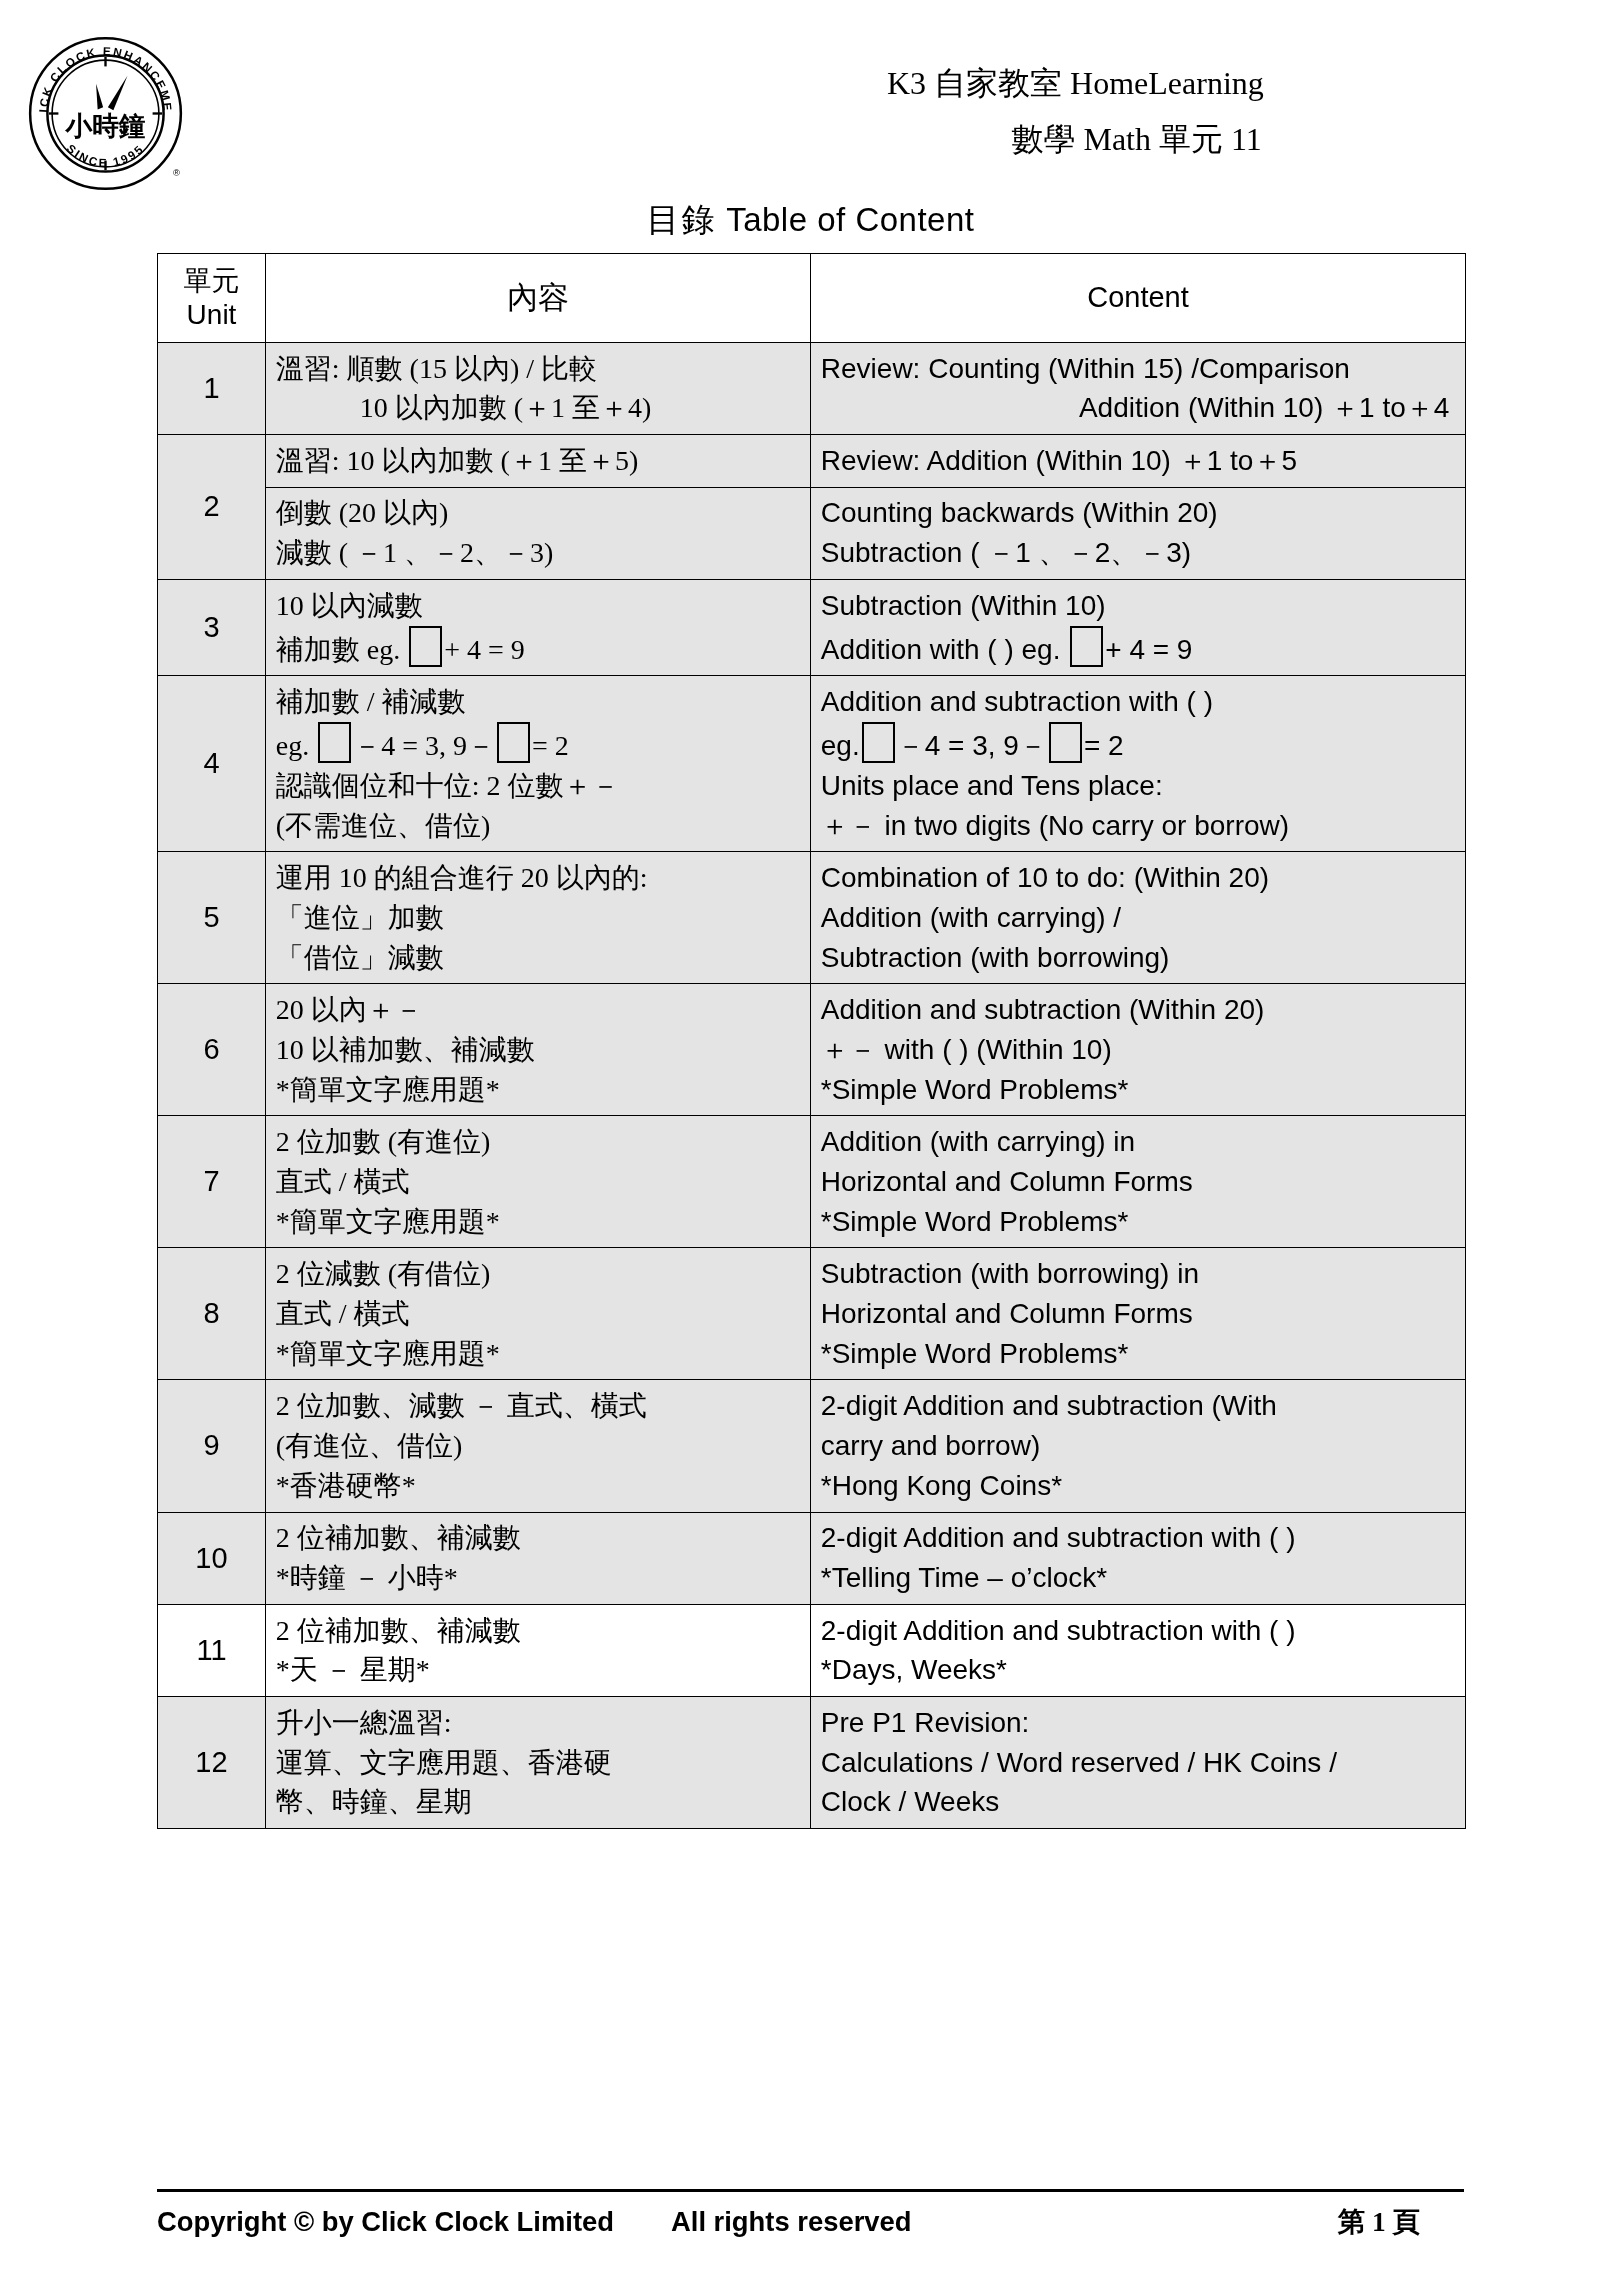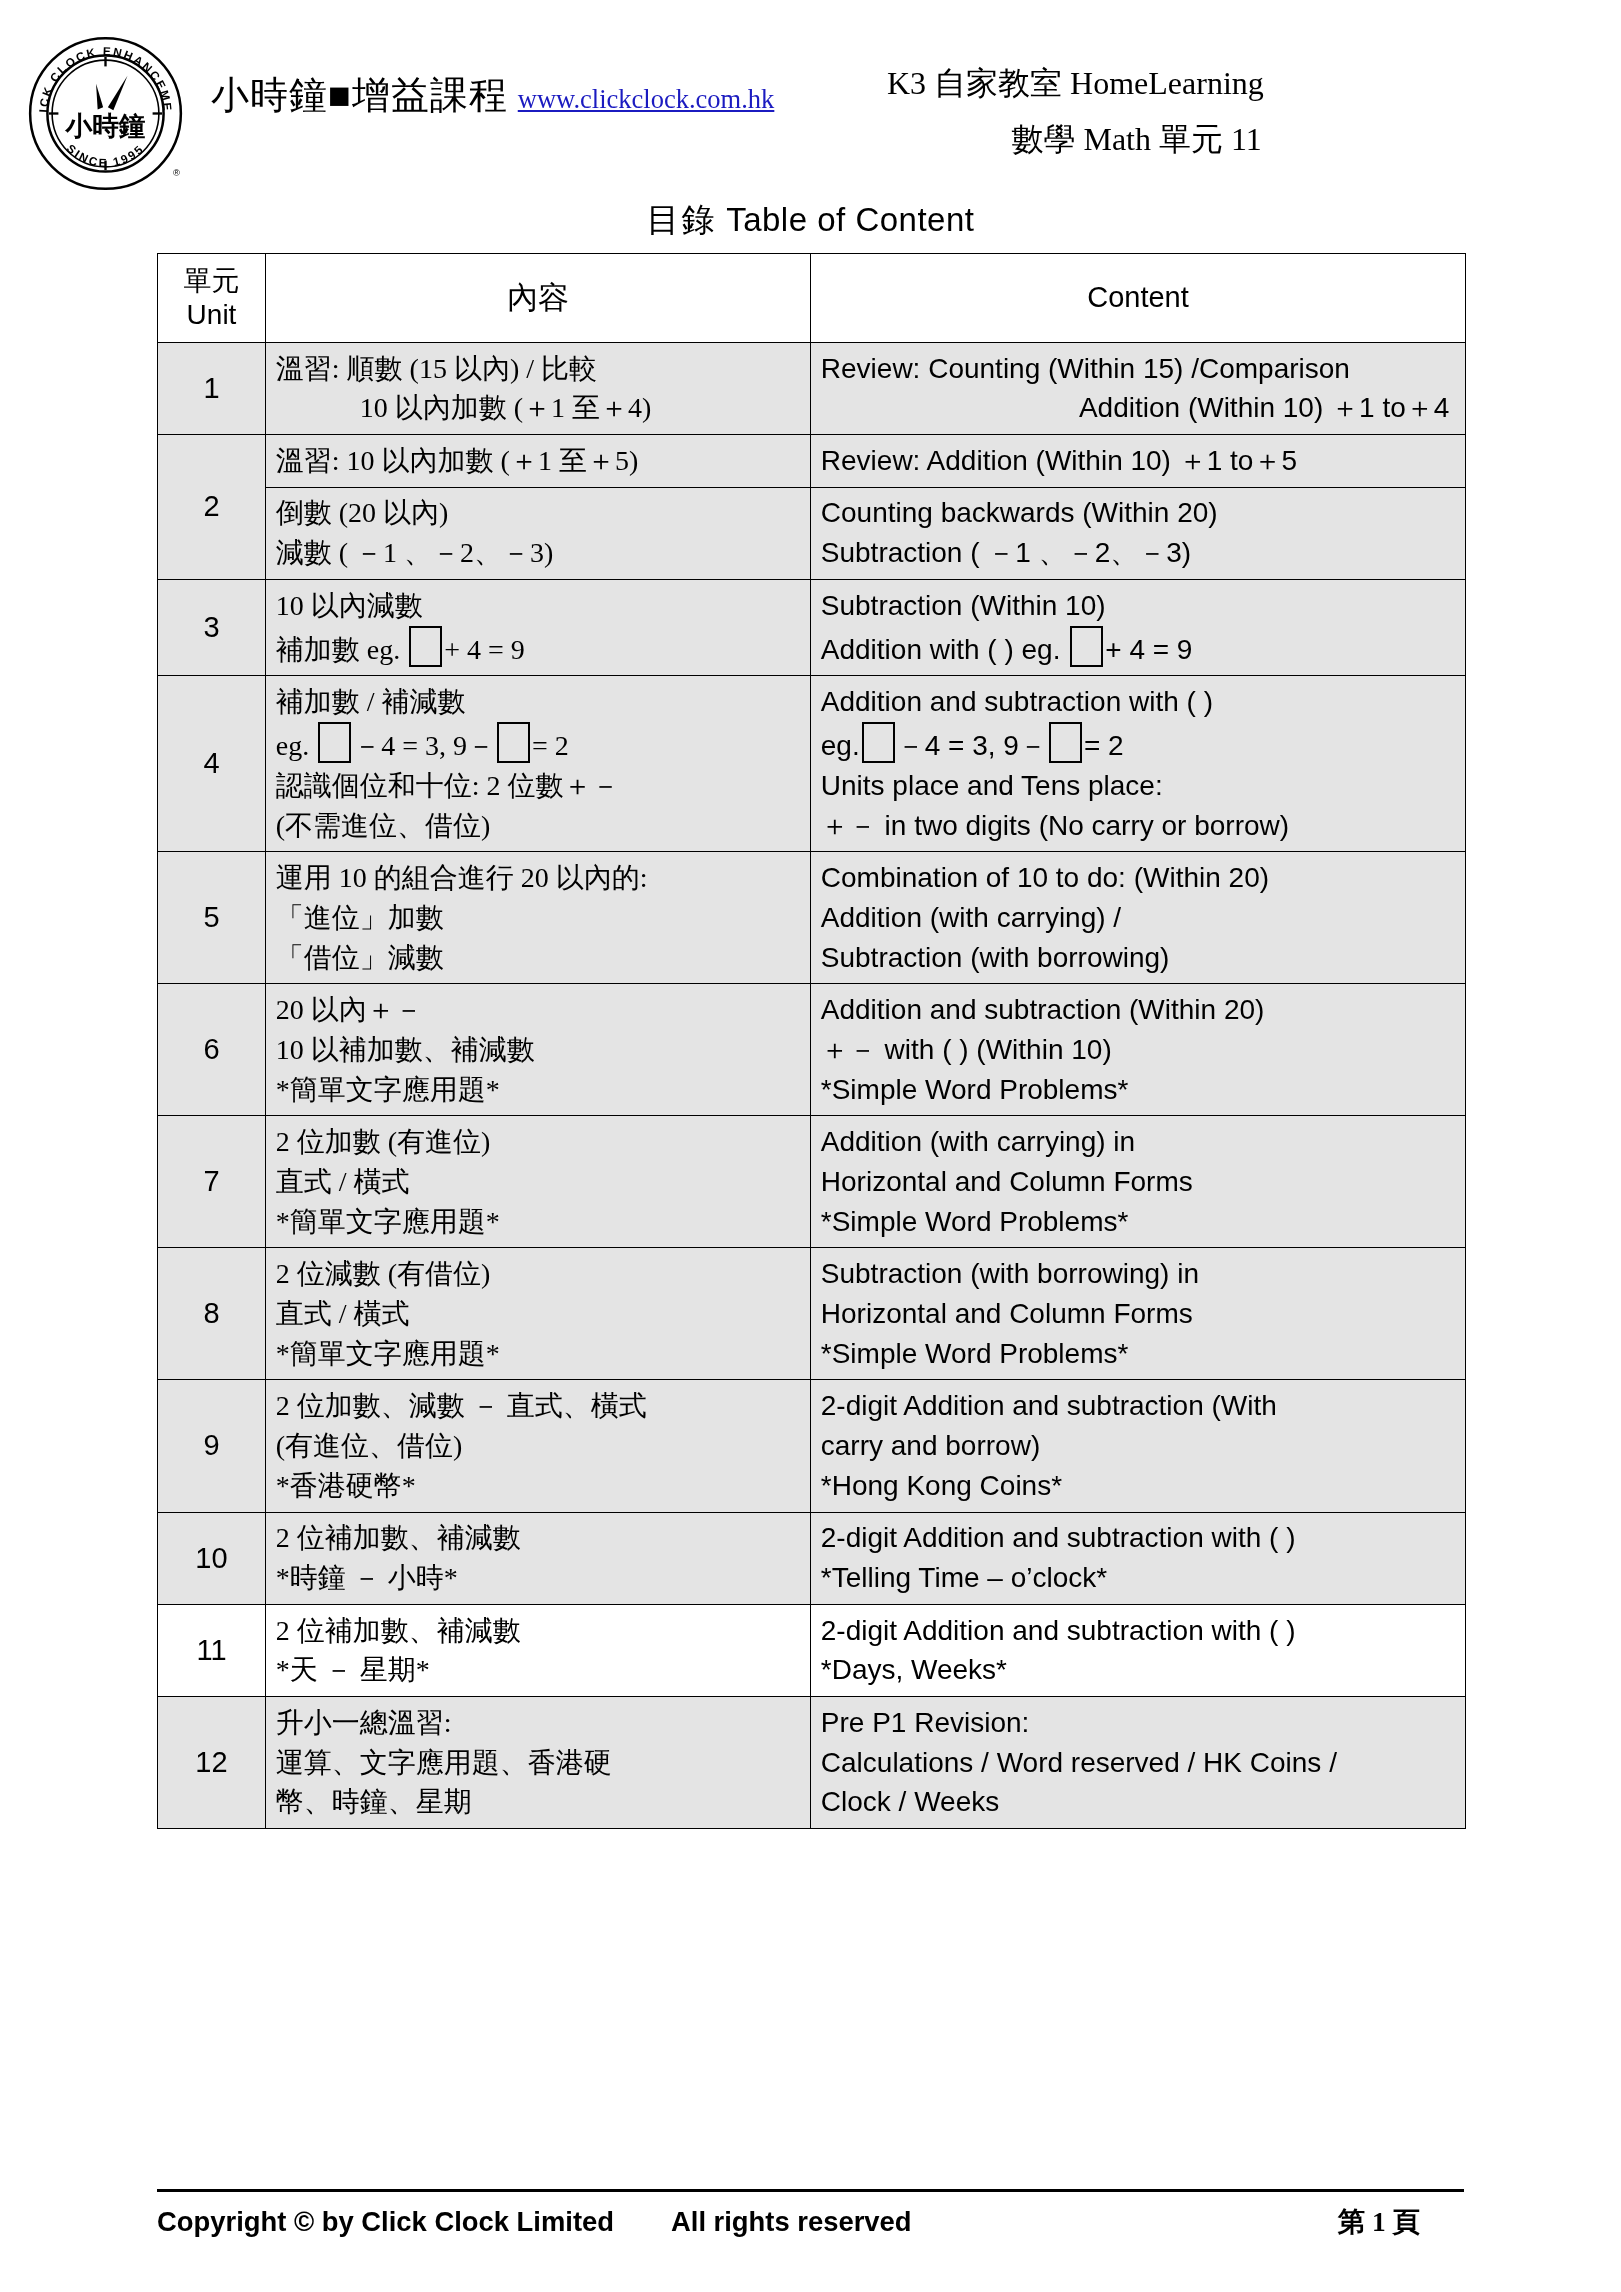--- a/index.html
+++ b/index.html
@@ -256,24 +256,20 @@
           <text font-family="Liberation Sans, sans-serif" font-size="15" font-weight="bold" fill="#000" letter-spacing="3">
             <textPath href="#arcBot" startOffset="50%" text-anchor="middle">SINCE 1995</textPath>
           </text>
           <text x="100" y="128" text-anchor="middle" font-family="Liberation Serif, serif" font-size="34" font-weight="bold" fill="#000">小時鐘</text>
           <text x="186" y="180" font-family="Liberation Sans, sans-serif" font-size="12" fill="#000">®</text>
         </svg>
       </div>
     </div>
 
     <div class="header-text">
-      <div class="brandline">
-        <span class="brand-cn">小時鐘■增益課程</span>
-        <a class="brand-url" href="#">www.clickclock.com.hk</a>
-      </div>
       <div class="course-block">
         <div class="course-line1">K3  自家教室 HomeLearning</div>
         <div class="course-line2">數學  Math  單元 11</div>
       </div>
     </div>
   </div>
 
   <div class="doc-title">
     <span class="cn">目錄</span>
     <span>Table of Content</span>

